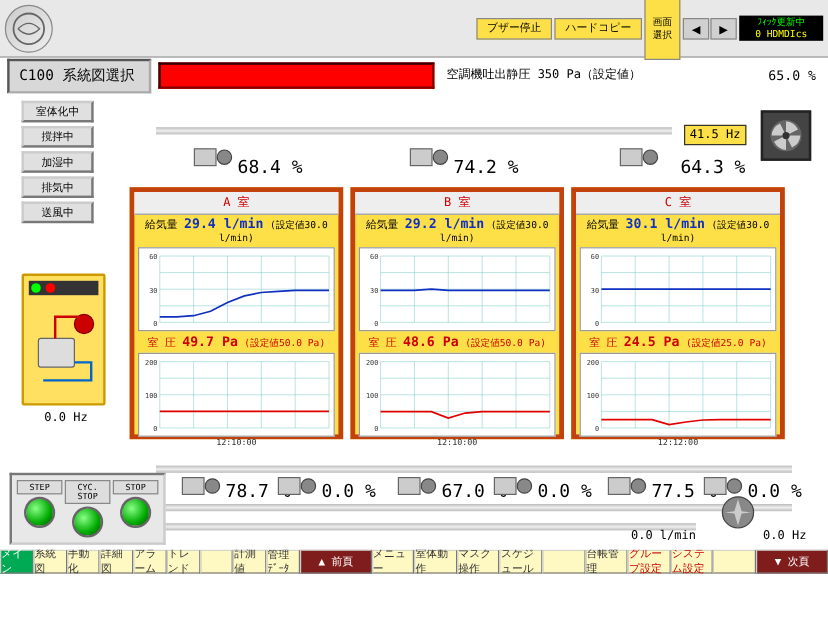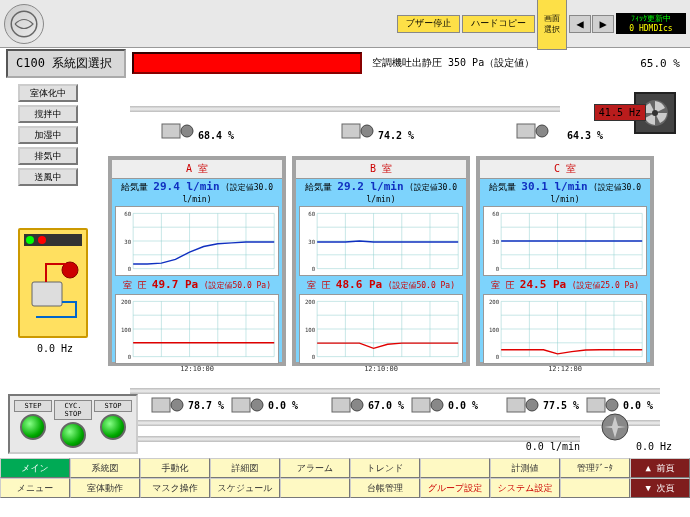--- a/index.html
+++ b/index.html
@@ -30,43 +30,43 @@
   .compressor { position: absolute; left: 18px; top: 150px; width: 70px; height: 110px; background: #ffe060; border: 2px solid #cc9900; border-radius: 2px; }
   .compressor .panel { position: absolute; top: 4px; left: 4px; right: 4px; height: 12px; background: #333; display:flex; }
   .compressor .panel .led { width: 8px; height: 8px; margin: 2px; border-radius:50%; background:#0f0; }
   .compressor .hz-label { position: absolute; bottom: -18px; left: 0; font-size: 10px; width: 70px; text-align:center; }
   .compressor svg { position: absolute; top: 22px; left: 6px; }
   
   .pipe-h { position: absolute; background: linear-gradient(#bbb,#eee,#bbb); height: 6px; }
   
   .fan-box { position: absolute; right: 14px; top: 14px; width: 42px; height: 42px; background: #444; border: 2px solid #222; display:flex;align-items:center;justify-content:center; }
   .fan-box svg { width: 30px; height: 30px; }
-  .hz-box { position: absolute; right: 44px; top: 26px; background: #b91c1c; border: 1px solid #333; padding: 2px 4px; font-size: 10px; }
+  .hz-box { position: absolute; right: 68px; top: 26px; background: #fde047; border: 1px solid #333; padding: 2px 4px; font-size: 10px; }
   
   .damper { position: absolute; width: 34px; height: 22px; }
   .damper svg { width: 100%; height: 100%; }
-  .damper-pct { position: absolute; font-size: 10px; white-space: nowrap; font-weight: bold; }
-  
-  .room-panel { position: absolute; width: 178px; height: 210px; border: 4px solid #a3a3a3; background: #7dd3fc; }
+  .damper-pct { position: absolute; font-size: 15px; white-space: nowrap; }
+  
+  .room-panel { position: absolute; width: 178px; height: 210px; border: 4px solid #c2410c; background: #fde047; }
   .room-panel .room-title { text-align:center; font-size: 10px; padding: 2px; background:#eee; border-bottom:1px solid #999; color:#c00; }
   .room-panel .metric { font-size: 9px; padding: 1px 2px; text-align:center; }
   .room-panel .metric .val { color: #1030c0; font-weight: bold; font-size: 11px; }
   .room-panel .metric-p { color: #c00; }
   .chart { height: 70px; border: 1px solid #999; margin: 1px 3px; background: #fff; position: relative; }
   .chart svg { width: 100%; height: 100%; display:block; }
   .chart-time { font-size: 7px; text-align:center; color:#333; }
   
   .bottom-ctrl { position: absolute; left: 8px; bottom: 4px; display:flex; gap:2px; padding:4px; border:2px inset #ccc; background:#e8e8e8; }
   .ctrl-btn { width: 38px; display:flex; flex-direction:column; align-items:center; }
   .ctrl-btn .lbl { font-size:7px; background:#ddd; border:1px solid #888; padding:1px 2px; margin-bottom:2px; width:100%; text-align:center; }
   .ctrl-btn .knob { width:26px; height:26px; border-radius:50%; background: radial-gradient(circle at 35% 35%, #8f8, #0a0 60%, #050); border:2px solid #666; }
   
   .flow-readout { position: absolute; font-size: 10px; }
   
-  .footer { display:flex; flex-direction:column;border-radius:14px; }
+  .footer { display:flex; flex-direction:row;border-radius:14px; }
   .footer-row { display:flex; height: 20px; }
   .footer-btn { flex:1; background:#fef9c3; border:1px outset #ccc; font-size:9px; display:flex;align-items:center;justify-content:center; color:#333; }
   .footer-btn.active { background:#0a5; color:#fff; }
   .footer-btn.red { color:#c00; }
   .footer-btn.blue { background:#7f1d1d; color:#fff; }
 </style>
 </head>
 <body>
 
 <div class="topbar">

